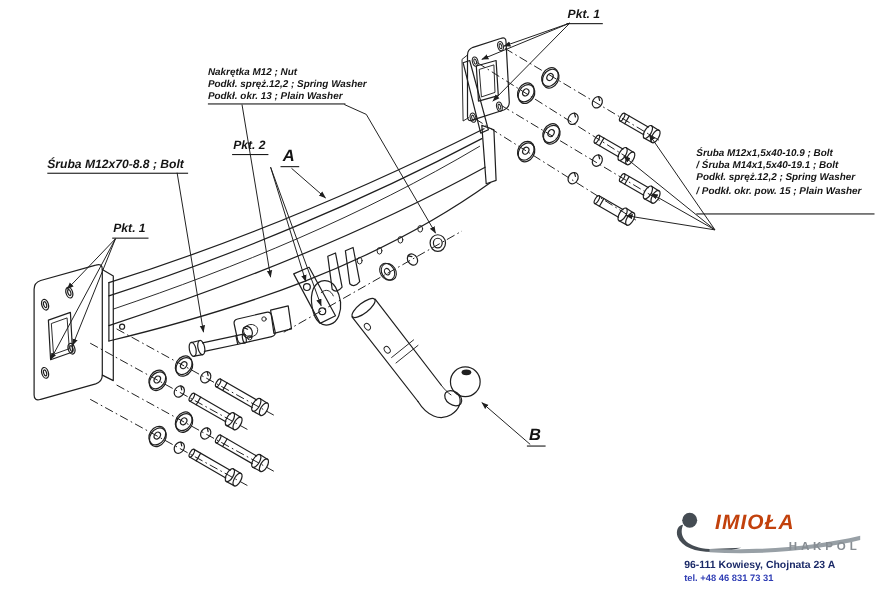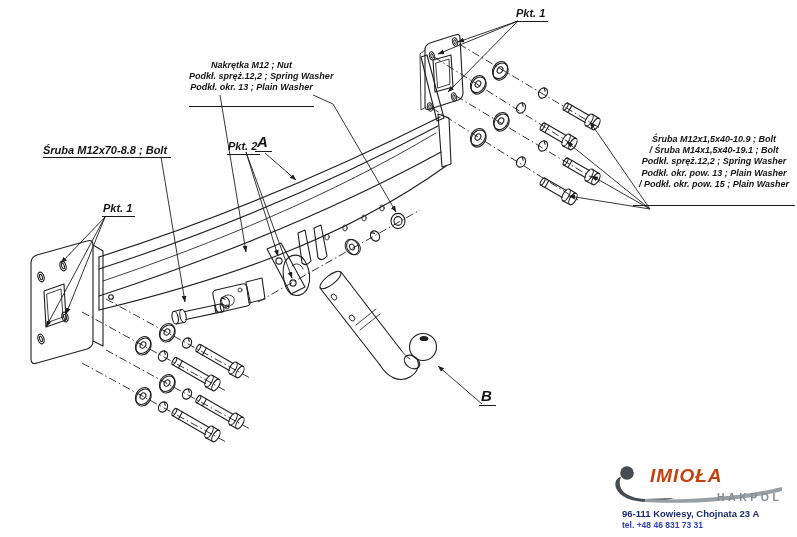--- a/index.html
+++ b/index.html
@@ -3,32 +3,32 @@
 <meta charset="utf-8">
 <style>
   html,body{margin:0;padding:0;background:#fff;}
   .stage{position:relative;width:797px;height:537px;background:#ffffff;overflow:hidden;
          font-family:"Liberation Sans",sans-serif;}
   .stage svg.draw{position:absolute;left:0;top:0;}
   .ln{stroke:#1f1f1f;fill:none;stroke-width:1.1;stroke-linecap:round;stroke-linejoin:round;}
   .thin{stroke-width:0.85;}
   .dash{stroke:#1f1f1f;fill:none;stroke-width:0.9;stroke-dasharray:8 3 1.5 3;}
   .lead{stroke:#1f1f1f;fill:none;stroke-width:0.9;}
-  .lbl{position:absolute;font-style:italic;font-weight:bold;color:#141414;white-space:nowrap;text-align:center;}
+  .lbl{position:absolute;font-style:italic;font-weight:bold;color:#141414;white-space:nowrap;}
   .u{border-bottom:1.3px solid #1a1a1a;}
   .s11{font-size:11px;line-height:13px;padding:0 3px 1px 1px;}
   .s15{font-size:15px;line-height:16px;padding:0 4px 1px 2px;}
   .blk{font-size:9px;line-height:11.2px;font-style:italic;font-weight:bold;color:#141414;}
   #lbl-pkt1-top{left:515px;top:7px;}
   #lbl-pkt1-left{left:102px;top:202px;}
-  #lbl-pkt2{left:211px;top:140px;margin-left:16px;}
+  #lbl-pkt2{left:211px;top:126px;}
   #lbl-a{left:255px;top:134px;}
   #lbl-b{left:479px;top:388px;}
   #lbl-bolt-left{left:43px;top:144px;font-size:11px;line-height:12px;padding:0 4px 1px 0;}
-  #lbl-nut-block{left:189px;top:60px;width:125px;padding-bottom:12px;}
+  #lbl-nut-block{left:189px;top:60px;width:125px;padding-bottom:0;}
   #lbl-right-block{left:633px;top:134px;width:162px;padding-bottom:15px;}
   
   #logo-wrap{position:absolute;left:612px;top:462px;width:182px;height:72px;}
   #logo-art{position:absolute;left:0;top:2px;}
   #brand-name{position:absolute;left:38px;top:3px;font-size:19px;font-weight:800;font-style:italic;
               color:#c2410c;letter-spacing:1px;}
   #brand-sub{position:absolute;left:92px;top:29px;font-size:10.5px;font-weight:700;color:#878d93;
              letter-spacing:3.5px;margin-left:13px;}
   #brand-address{position:absolute;left:10px;top:46px;font-size:9.5px;font-weight:bold;color:#1b2a68;}
   #brand-phone{position:absolute;left:10px;top:58px;font-size:8.5px;font-weight:bold;color:#2f3db4;}
@@ -228,21 +228,20 @@
 <div id="lbl-nut-block" class="lbl u">
   <div class="blk">Nakrętka M12 ; Nut</div>
   <div class="blk">Podkł. spręż.12,2 ; Spring Washer</div>
   <div class="blk">Podkł. okr. 13 ; Plain Washer</div>
 </div>
 
 <div id="lbl-right-block" class="lbl u">
   <div class="blk">Śruba M12x1,5x40-10.9 ; Bolt</div>
   <div class="blk">/ Śruba M14x1,5x40-19.1 ; Bolt</div>
   <div class="blk">Podkł. spręż.12,2 ; Spring Washer</div>
-  <div class="blk">Podkł. okr. pow. 13 ; Plain Washer</div>
   <div class="blk">/ Podkł. okr. pow. 15 ; Plain Washer</div>
 </div>
 
 <div id="logo-wrap">
   <svg id="logo-art" width="182" height="44" viewBox="0 0 182 44">
     <circle cx="15" cy="9" r="6.8" fill="#454c53"></circle>
     <path d="M9,13 C4,25 14,34 33,35 L62,34 C37,41 10,39 4,24 C2,18 5,13 9,13 Z" fill="#454c53"></path>
     <path d="M33,35 C82,37 132,32 170,23 L170,27 C134,36 80,41 33,38 Z" fill="#98a0a6"></path>
   </svg>
   <div id="brand-name">IMIOŁA</div>

